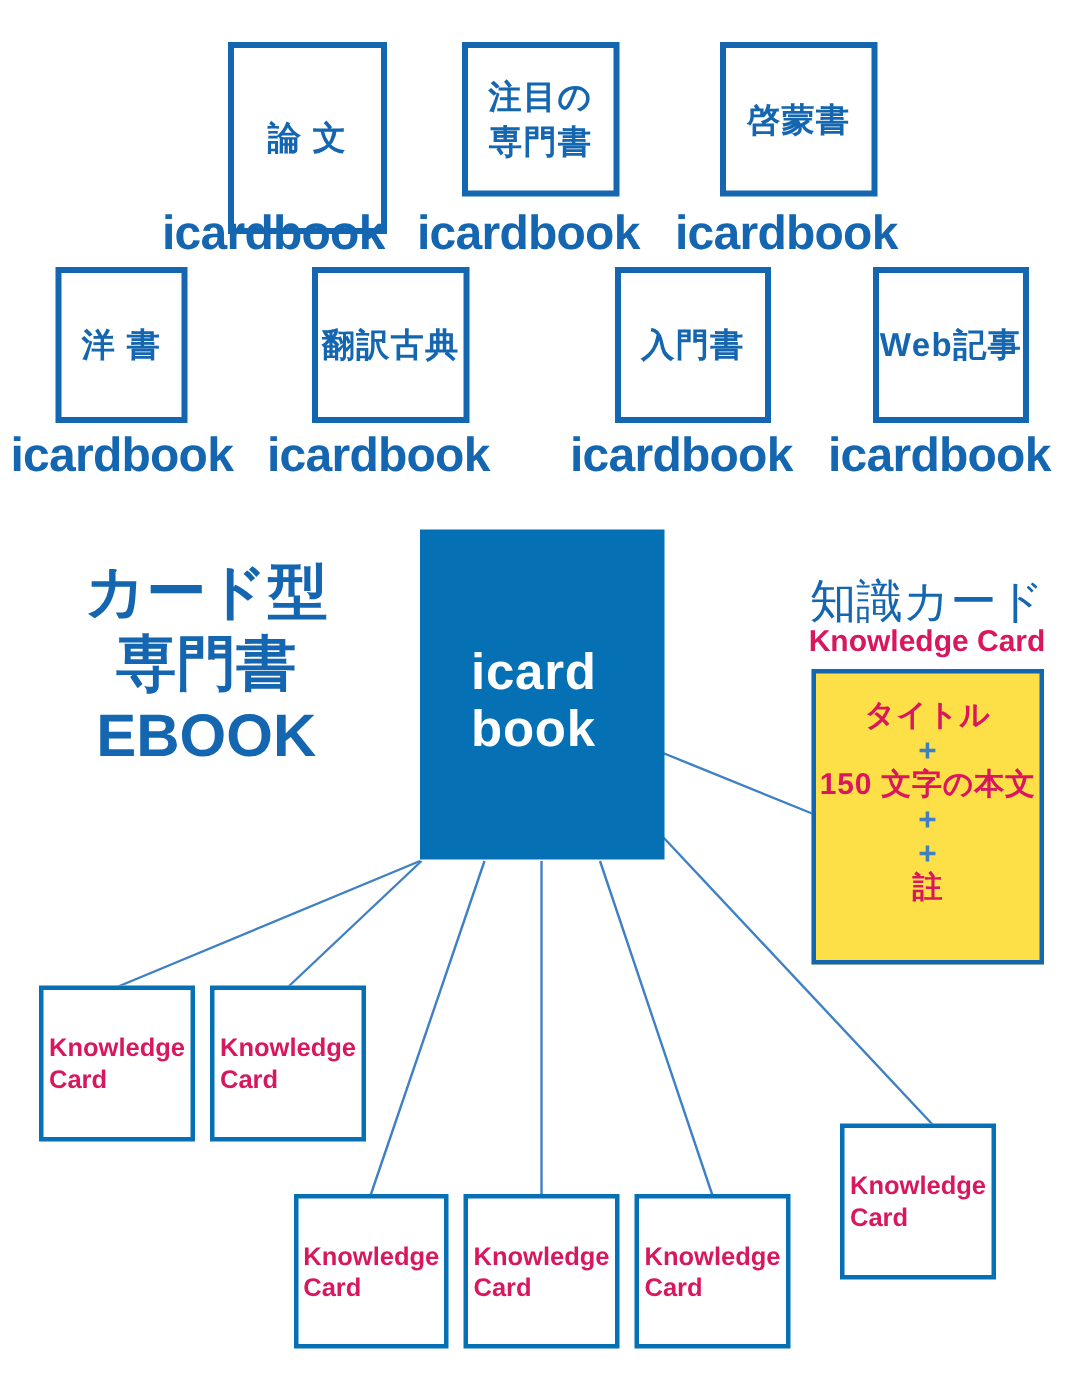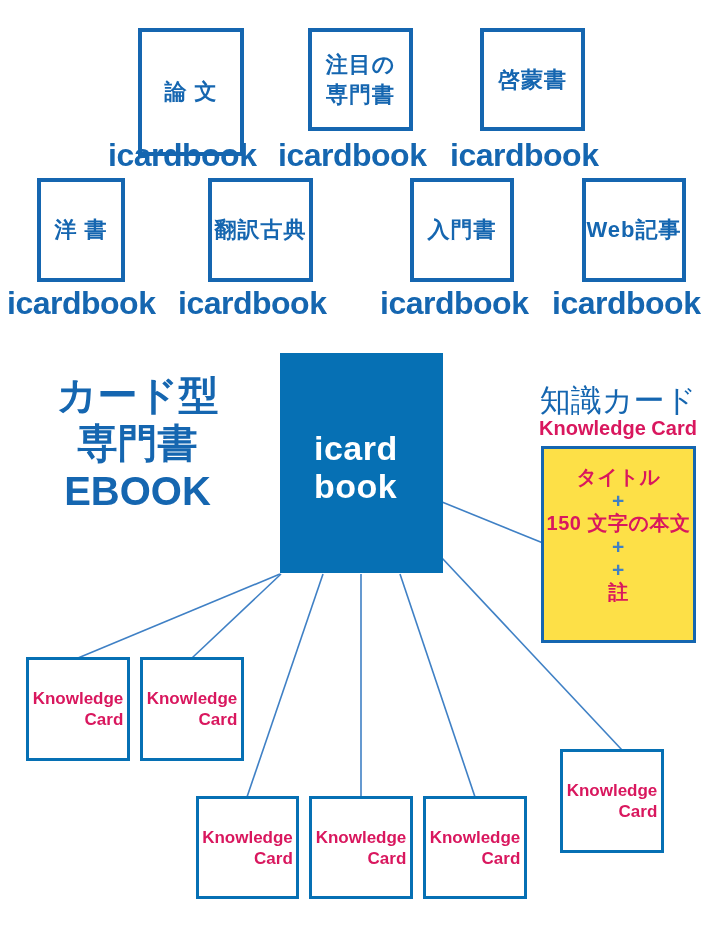--- a/index.html
+++ b/index.html
@@ -61,39 +61,39 @@
     font-size:20px;color:var(--red);letter-spacing:0.5px;
   }
   .struct-row.plus{color:var(--line);font-size:21px;}
   .kcard{
     position:absolute;box-sizing:border-box;background:#fff;
     border:3.5px solid var(--blue-fill);
     display:flex;align-items:center;justify-content:center;z-index:1;
   }
   .kcard .lbl{
     color:var(--red);font-weight:bold;font-size:17px;line-height:21px;
-    text-align:right;white-space:pre-line;
+    text-align:left;white-space:pre-line;
   }
 </style>
 </head>
 <body>
 
 <div class="stage">
 
   <svg class="connectors" viewBox="0 0 720 930">
     <line x1="280" y1="574" x2="78" y2="658"></line>
     <line x1="281" y1="574" x2="192" y2="658"></line>
     <line x1="323" y1="574" x2="247" y2="797"></line>
     <line x1="361" y1="574" x2="361" y2="797"></line>
     <line x1="400" y1="574" x2="475" y2="797"></line>
     <line x1="442" y1="558" x2="622" y2="750"></line>
     <line x1="442" y1="502" x2="543" y2="543"></line>
   </svg>
 
-  <div class="sq" style="left:138px;top:28px;width:106px;height:128px">
+  <div class="sq" style="left:152px;top:28px;width:106px;height:128px">
     <span class="jp-label">論 文</span>
   </div>
   <div class="caption" style="left:108px;top:137px;width:165px">icardbook</div>
 
   <div class="sq" style="left:308px;top:28px;width:105px;height:103px">
     <span class="jp-label">注目の
 専門書</span>
   </div>
   <div class="caption" style="left:278px;top:137px;width:165px">icardbook</div>
 

